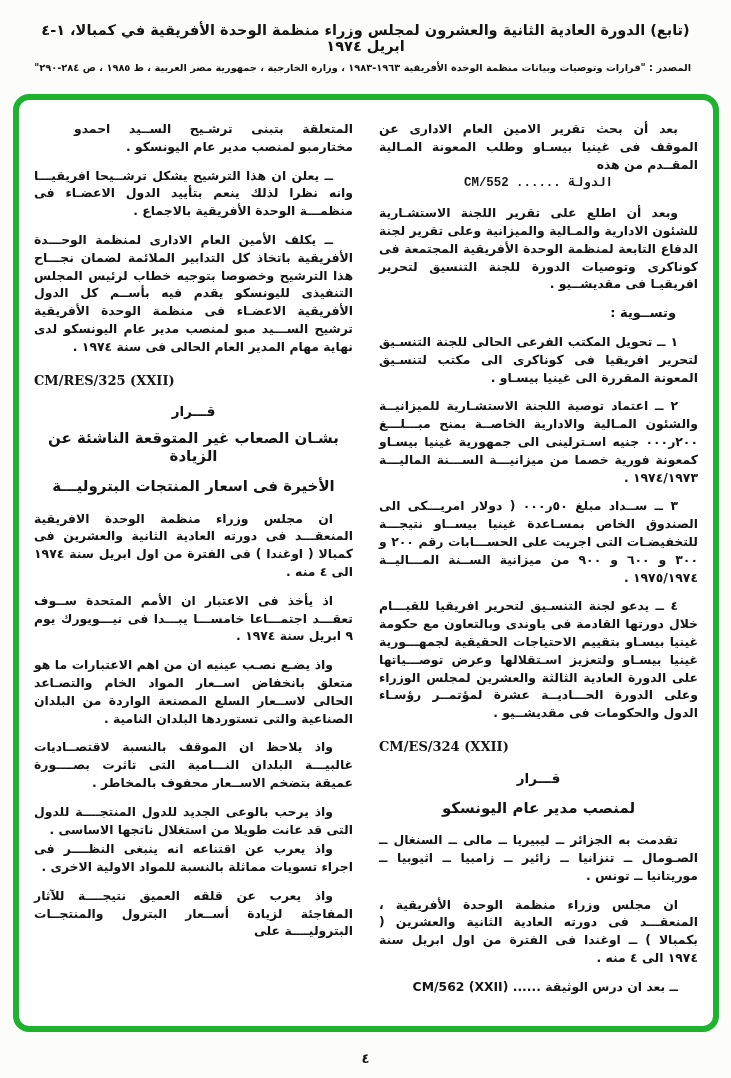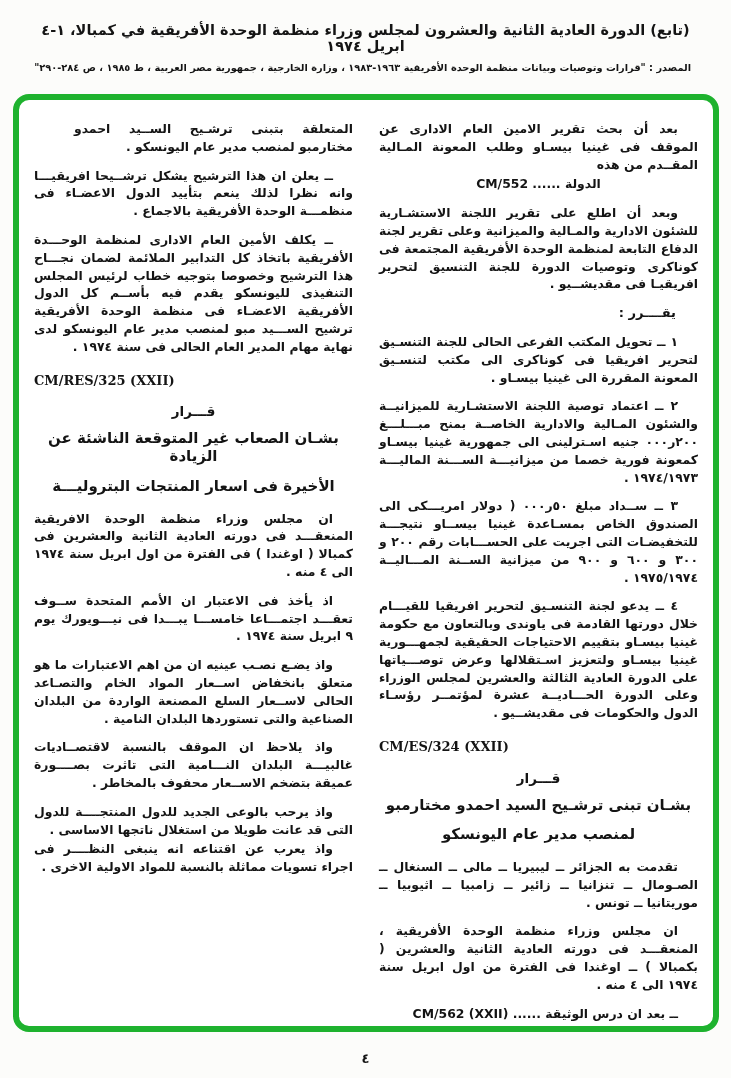--- a/index.html
+++ b/index.html
@@ -36,21 +36,21 @@
   .columns {
     display:flex; direction:rtl; gap:26px; height:100%;
   }
   .col {
     flex:1; direction:rtl; text-align:justify;
     font-size:12.4px; line-height:17.8px; font-weight:bold;
   }
   .para { margin-bottom:11px; text-indent:20px; }
   .para.noindent { text-indent:0;margin-left:40px; }
   .para.tight { margin-bottom:2px; }
-  .line-center { text-align:center; text-indent:0; margin-bottom:11px; }
+  .line-center { text-align:center; text-indent:0; margin-bottom:11px;font-family:Liberation Mono, monospace; }
   .res-code {
     direction:ltr; text-align:left; text-indent:0;
     font-family:"DejaVu Serif", serif; font-weight:bold;
     font-size:13px; margin:16px 0 14px 0;
   }
   .res-title {
     text-align:center; text-indent:0;
     font-size:13.5px; font-weight:bold; margin-bottom:9px;
   }
   .res-sub {
@@ -72,48 +72,48 @@
   <div class="doc-source">المصدر : "قرارات وتوصيات وبيانات منظمة الوحدة الأفريقية ١٩٦٣-١٩٨٣ ، وزارة الخارجية ، جمهورية مصر العربية ، ط ١٩٨٥ ، ص ٢٨٤-٢٩٠"</div>
 </header>
 
 <div class="green-frame">
   <div class="columns">
 
     <section class="col">
       <div class="para tight">بعد أن بحث تقرير الامين العام الادارى عن الموقف فى غينيا بيسـاو وطلب المعونة المـالية المقــدم من هذه</div>
       <div class="line-center">الدولة ...... CM/552</div>
       <div class="para">وبعد أن اطلع على تقرير اللجنة الاستشـارية للشئون الادارية والمـالية والميزانية وعلى تقرير لجنة الدفاع التابعة لمنظمة الوحدة الأفريقية المجتمعة فى كوناكرى وتوصيات الدورة للجنة التنسيق لتحرير افريقيـا فى مقديشــيو .</div>
-      <div class="decree-label">يقــــرر :</div>
+      <div class="decree-label">وتســوية :</div>
       <div class="para">١ ــ تحويل المكتب الفرعى الحالى للجنة التنسـيق لتحرير افريقيا فى كوناكرى الى مكتب لتنسـيق المعونة المقررة الى غينيا بيسـاو .</div>
       <div class="para">٢ ــ اعتماد توصية اللجنة الاستشـارية للميزانيــة والشئون المـالية والادارية الخاصــة بمنح مبـــلـــغ ٢٠٠ر٠٠٠ جنيه اسـترلينى الى جمهورية غينيا بيسـاو كمعونة فورية خصما من ميزانيـــة الســـنة الماليـــة ١٩٧٤/١٩٧٣ .</div>
       <div class="para">٣ ــ ســداد مبلغ ٥٠ر٠٠٠ ( دولار امريـــكى الى الصندوق الخاص بمسـاعدة غينيا بيســاو نتيجـــة للتخفيضـات التى اجريت على الحســـابات رقم ٢٠٠ و ٣٠٠ و ٦٠٠ و ٩٠٠ من ميزانية الســنة المـــاليــة ١٩٧٥/١٩٧٤ .</div>
       <div class="para">٤ ــ يدعو لجنة التنسـيق لتحرير افريقيا للقيـــام خلال دورتها القادمة فى ياوندى وبالتعاون مع حكومة غينيا بيسـاو بتقييم الاحتياجات الحقيقية لجمهـــورية غينيا بيسـاو ولتعزيز اسـتقلالها وعرض توصـــياتها على الدورة العادية الثالثة والعشرين لمجلس الوزراء وعلى الدورة الحـــاديــة عشرة لمؤتمــر رؤسـاء الدول والحكومات فى مقديشــيو .</div>
       <div class="res-code">CM/ES/324 (XXII)</div>
       <div class="res-title">قـــرار</div>
-      <div class="res-sub">بشـان تبنى ترشـيح السيد احمدو مختارمبو</div>
       <div class="res-sub last">لمنصب مدير عام اليونسكو</div>
       <div class="para">تقدمت به الجزائر ــ ليبيريا ــ مالى ــ السنغال ــ الصـومال ــ تنزانيا ــ زائير ــ زامبيا ــ اثيوبيا ــ موريتانيا ــ تونس .</div>
       <div class="para">ان مجلس وزراء منظمة الوحدة الأفريقية ، المنعقـــد فى دورته العادية الثانية والعشرين ( بكمبالا ) ــ اوغندا فى الفترة من اول ابريل سنة ١٩٧٤ الى ٤ منه .</div>
       <div class="para">ــ بعد ان درس الوثيقة ...... CM/562 (XXII)</div>
     </section>
 
     <section class="col">
       <div class="para noindent">المتعلقة بتبنى ترشـيح الســيد احمدو مختارمبو لمنصب مدير عام اليونسكو .</div>
       <div class="para">ــ يعلن ان هذا الترشيح يشكل ترشــيحا افريقيـــا وانه نظرا لذلك ينعم بتأييد الدول الاعضـاء فى منظمـــة الوحدة الأفريقية بالاجماع .</div>
       <div class="para">ــ يكلف الأمين العام الادارى لمنظمة الوحـــدة الأفريقية باتخاذ كل التدابير الملائمة لضمان نجـــاح هذا الترشيح وخصوصا بتوجيه خطاب لرئيس المجلس التنفيذى لليونسكو يقدم فيه بأســم كل الدول الأفريقية الاعضـاء فى منظمة الوحدة الأفريقية ترشيح الســـيد مبو لمنصب مدير عام اليونسكو لدى نهاية مهام المدير العام الحالى فى سنة ١٩٧٤ .</div>
       <div class="res-code">CM/RES/325 (XXII)</div>
       <div class="res-title">قـــرار</div>
       <div class="res-sub">بشـان الصعاب غير المتوقعة الناشئة عن الزيادة</div>
       <div class="res-sub last">الأخيرة فى اسعار المنتجات البتروليـــة</div>
       <div class="para">ان مجلس وزراء منظمة الوحدة الافريقية المنعقـــد فى دورته العادية الثانية والعشرين فى كمبالا ( اوغندا ) فى الفترة من اول ابريل سنة ١٩٧٤ الى ٤ منه .</div>
       <div class="para">اذ يأخذ فى الاعتبار ان الأمم المتحدة ســوف تعقـــد اجتمـــاعا خامســـا يبـــدا فى نيـــويورك يوم ٩ ابريل سنة ١٩٧٤ .</div>
       <div class="para">واذ يضـع نصـب عينيه ان من اهم الاعتبارات ما هو متعلق بانخفاض اســعار المواد الخام والتصـاعد الحالى لاســعار السلع المصنعة الواردة من البلدان الصناعية والتى تستوردها البلدان النامية .</div>
       <div class="para">واذ يلاحظ ان الموقف بالنسبة لاقتصــاديات غالبيـــة البلدان النـــامية التى تاثرت بصــــورة عميقة بتضخم الاســعار محفوف بالمخاطر .</div>
       <div class="para tight">واذ يرحب بالوعى الجديد للدول المنتجــــة للدول التى قد عانت طويلا من استغلال ناتجها الاساسى .</div>
       <div class="para">واذ يعرب عن اقتناعه انه ينبغى النظــــر فى اجراء تسويات مماثلة بالنسبة للمواد الاولية الاخرى .</div>
+      <div class="para">واذ يعرب عن قلقه العميق نتيجــــة للآثار المفاجئة لزيادة أســعار البترول والمنتجــات البتروليــــة على</div>
     </section>
 
   </div>
 </div>
 
 <footer class="page-footer">
   <span>٤</span>
 </footer>
 
 </body></html>

